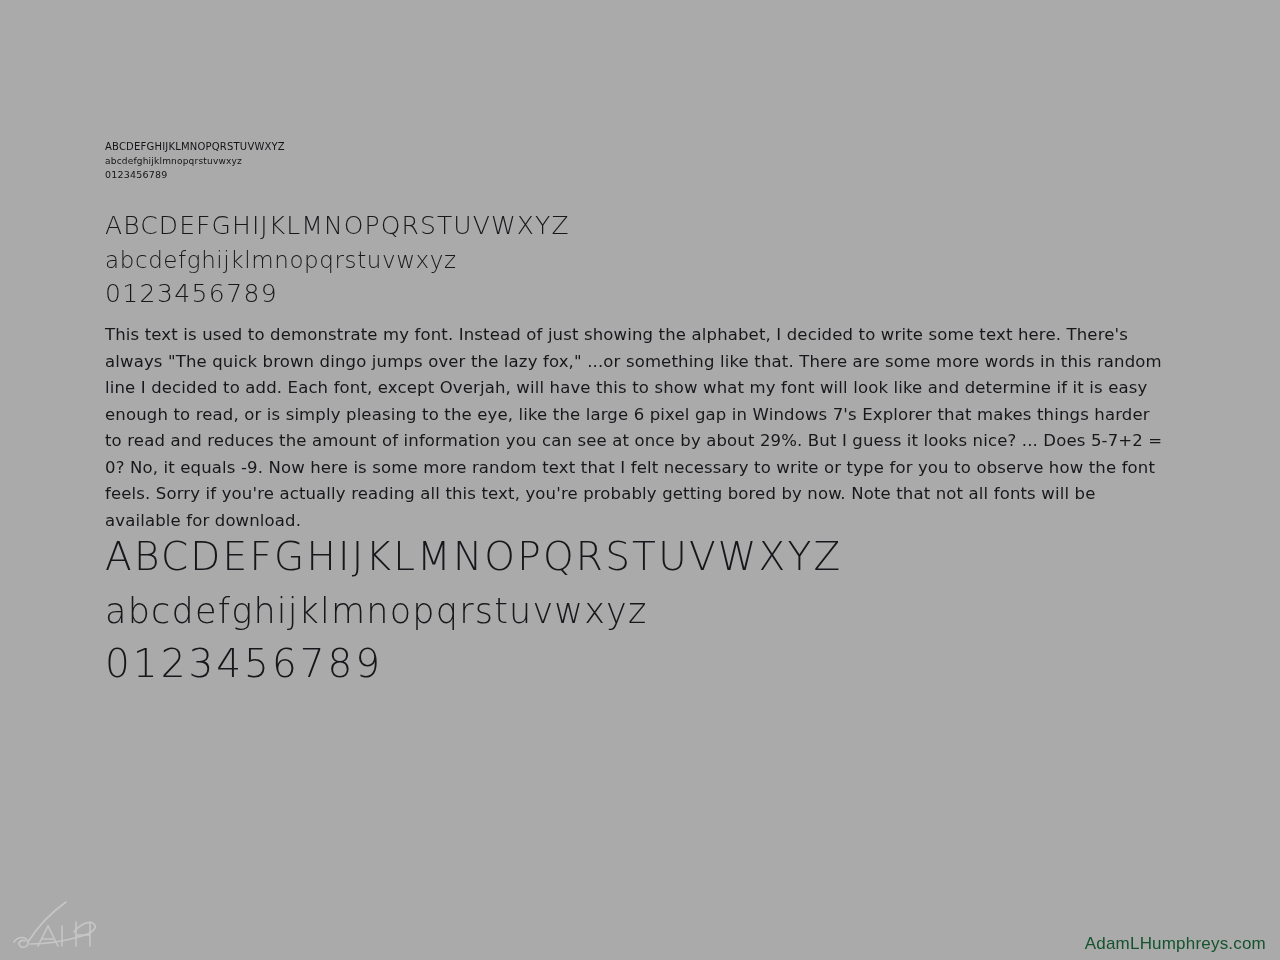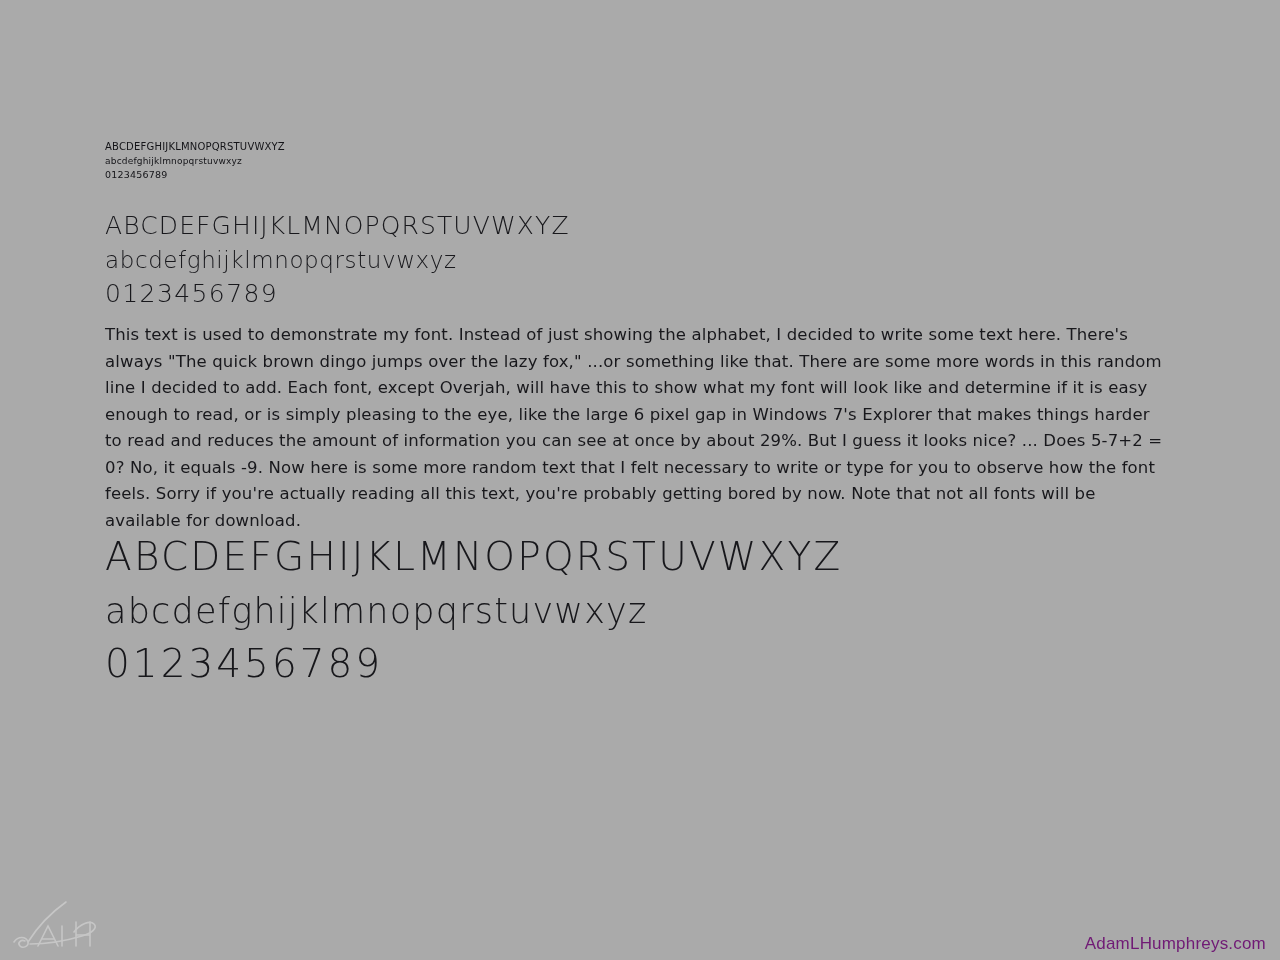--- a/index.html
+++ b/index.html
@@ -101,21 +101,21 @@
   }
   .logo svg { display: block; }
 
   
   .credit {
     position: absolute;
     right: 14px;
     bottom: 6px;
     font-family: "Liberation Sans", sans-serif;
     font-size: 17px;
-    color: #701a75;
+    color: #14532d;
     letter-spacing: 0.2px;
   }
 </style>
 </head>
 <body>
 
 <div class="specimen">
 
   <div class="tiny">
     <div class="t-upper">ABCDEFGHIJKLMNOPQRSTUVWXYZ</div>

